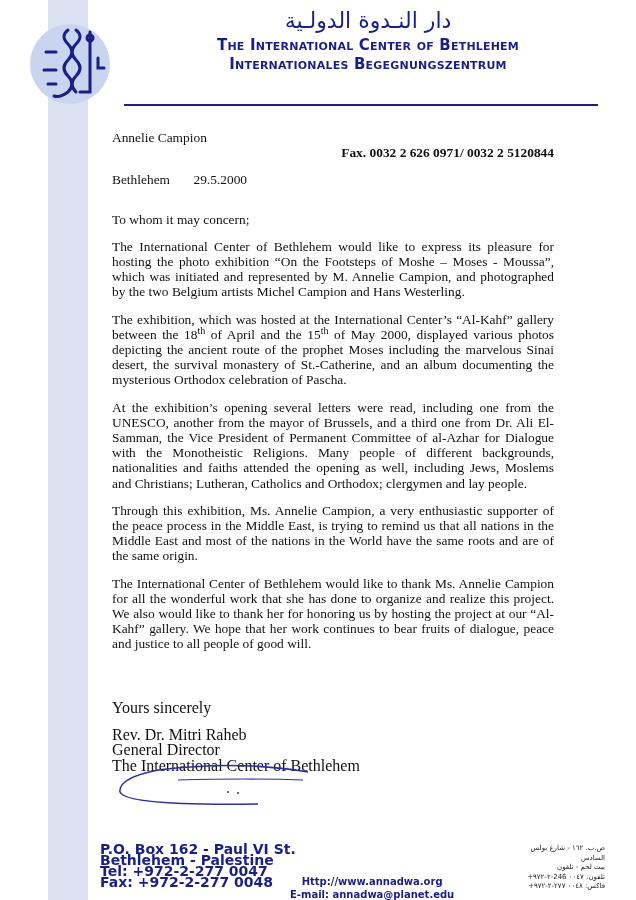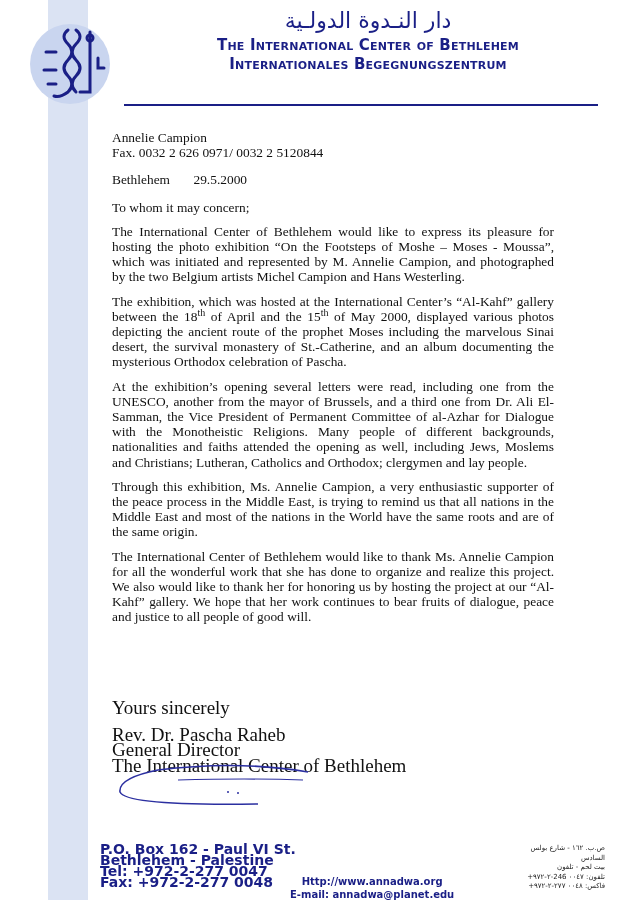--- a/index.html
+++ b/index.html
@@ -7,25 +7,25 @@
     width: 636px; height: 900px; background: #ffffff; position: relative; overflow: hidden;
     font-family: "Liberation Serif", serif; color: #111;
   }
   .stripe { position: absolute; left: 48px; top: 0; width: 40px; height: 900px; background: #dbe3f3; }
   .logo { position: absolute; left: 28px; top: 22px; width: 84px; height: 84px; }
   .hdr { position: absolute; left: 180px; right: 80px; top: 6px; text-align: center; color: #1a1f86; }
   .hdr .arabic { font-family: "DejaVu Sans", sans-serif; font-size: 22px; line-height: 30px; direction: rtl; }
   .hdr .en { font-family: "DejaVu Sans", sans-serif; font-weight: bold; font-size: 15px; letter-spacing: 0.2px; line-height: 19px; font-variant: small-caps; }
   .hdr-rule { position: absolute; left: 124px; top: 104px; width: 474px; height: 2px; background: #1a1f86; }
   .letter { position: absolute; left: 112px; top: 130px; width: 442px; font-size: 13.4px; line-height: 15.2px; }
-  .letter p { margin: 0 0 9px 0; text-align: justify; }
-  .bold { font-weight: normal; }
+  .letter p { margin: 12px 0 9px 0; text-align: justify; }
+  .bold { font-weight: bold; text-align: right; }
   .gap { height: 12px; }
   sup { font-size: 10px; line-height: 0; }
-  .sign { position: absolute; left: 112px; top: 700px; font-size: 19px; line-height: 15.2px; }
+  .sign { position: absolute; left: 112px; top: 700px; font-size: 16px; line-height: 15.2px; }
   .signature { position: absolute; left: 118px; top: 760px; width: 230px; height: 50px; }
   .footer { position: absolute; top: 844px; color: #1a1f86; font-family: "DejaVu Sans", sans-serif; }
   .f-left { left: 100px; font-size: 14px; font-weight: bold; line-height: 11px; }
   .f-mid { left: 290px; top: 862px; font-size: 10px; font-weight: bold; line-height: 13px; text-align: center; margin-top: 13px; }
   .f-right { left: 505px; font-size: 7px; line-height: 9.5px; text-align: right; direction: rtl; width: 100px; color: #222; }
 </style>
 </head>
 <body>
 
 <div class="stripe"></div>
@@ -61,21 +61,21 @@
   <p>The International Center of Bethlehem would like to express its pleasure for hosting the photo exhibition “On the Footsteps of Moshe – Moses - Moussa”, which was initiated and represented by M. Annelie Campion, and photographed by the two Belgium artists Michel Campion and Hans Westerling.</p>
   <p><span>The exhibition, which was hosted at the International Center’s “Al-Kahf” gallery between the 18</span><sup>th</sup><span> of April and the 15</span><sup>th</sup><span> of May 2000, displayed various photos depicting the ancient route of the prophet Moses including the marvelous Sinai desert, the survival monastery of St.-Catherine, and an album documenting the mysterious Orthodox celebration of Pascha.</span></p>
   <p>At the exhibition’s opening several letters were read, including one from the UNESCO, another from the mayor of Brussels, and a third one from Dr. Ali El-Samman, the Vice President of Permanent Committee of al-Azhar for Dialogue with the Monotheistic Religions. Many people of different backgrounds, nationalities and faiths attended the opening as well, including Jews, Moslems and Christians; Lutheran, Catholics and Orthodox; clergymen and lay people.</p>
   <p>Through this exhibition, Ms. Annelie Campion, a very enthusiastic supporter of the peace process in the Middle East, is trying to remind us that all nations in the Middle East and most of the nations in the World have the same roots and are of the same origin.</p>
   <p>The International Center of Bethlehem would like to thank Ms. Annelie Campion for all the wonderful work that she has done to organize and realize this project. We also would like to thank her for honoring us by hosting the project at our “Al-Kahf” gallery. We hope that her work continues to bear fruits of dialogue, peace and justice to all people of good will.</p>
 </div>
 
 <div class="sign">
   <div>Yours sincerely</div>
   <div class="gap"></div>
-  <div>Rev. Dr. Pascha Raheb</div>
+  <div>Rev. Dr. Mitri Raheb</div>
   <div>General Director</div>
   <div>The International Center of Bethlehem</div>
 </div>
 
 <svg class="signature" viewBox="0 0 230 50">
   <path d="M190 12 Q120 0 40 10 Q0 18 2 32 Q8 46 140 44" fill="none" stroke="#2b2fa0" stroke-width="1.6"></path>
   <path d="M60 20 Q130 18 185 20" fill="none" stroke="#2b2fa0" stroke-width="1.2"></path>
   <circle cx="110" cy="32" r="1" fill="#2b2fa0"></circle>
     <circle cx="120" cy="33" r="1" fill="#2b2fa0"></circle>
 </svg>

